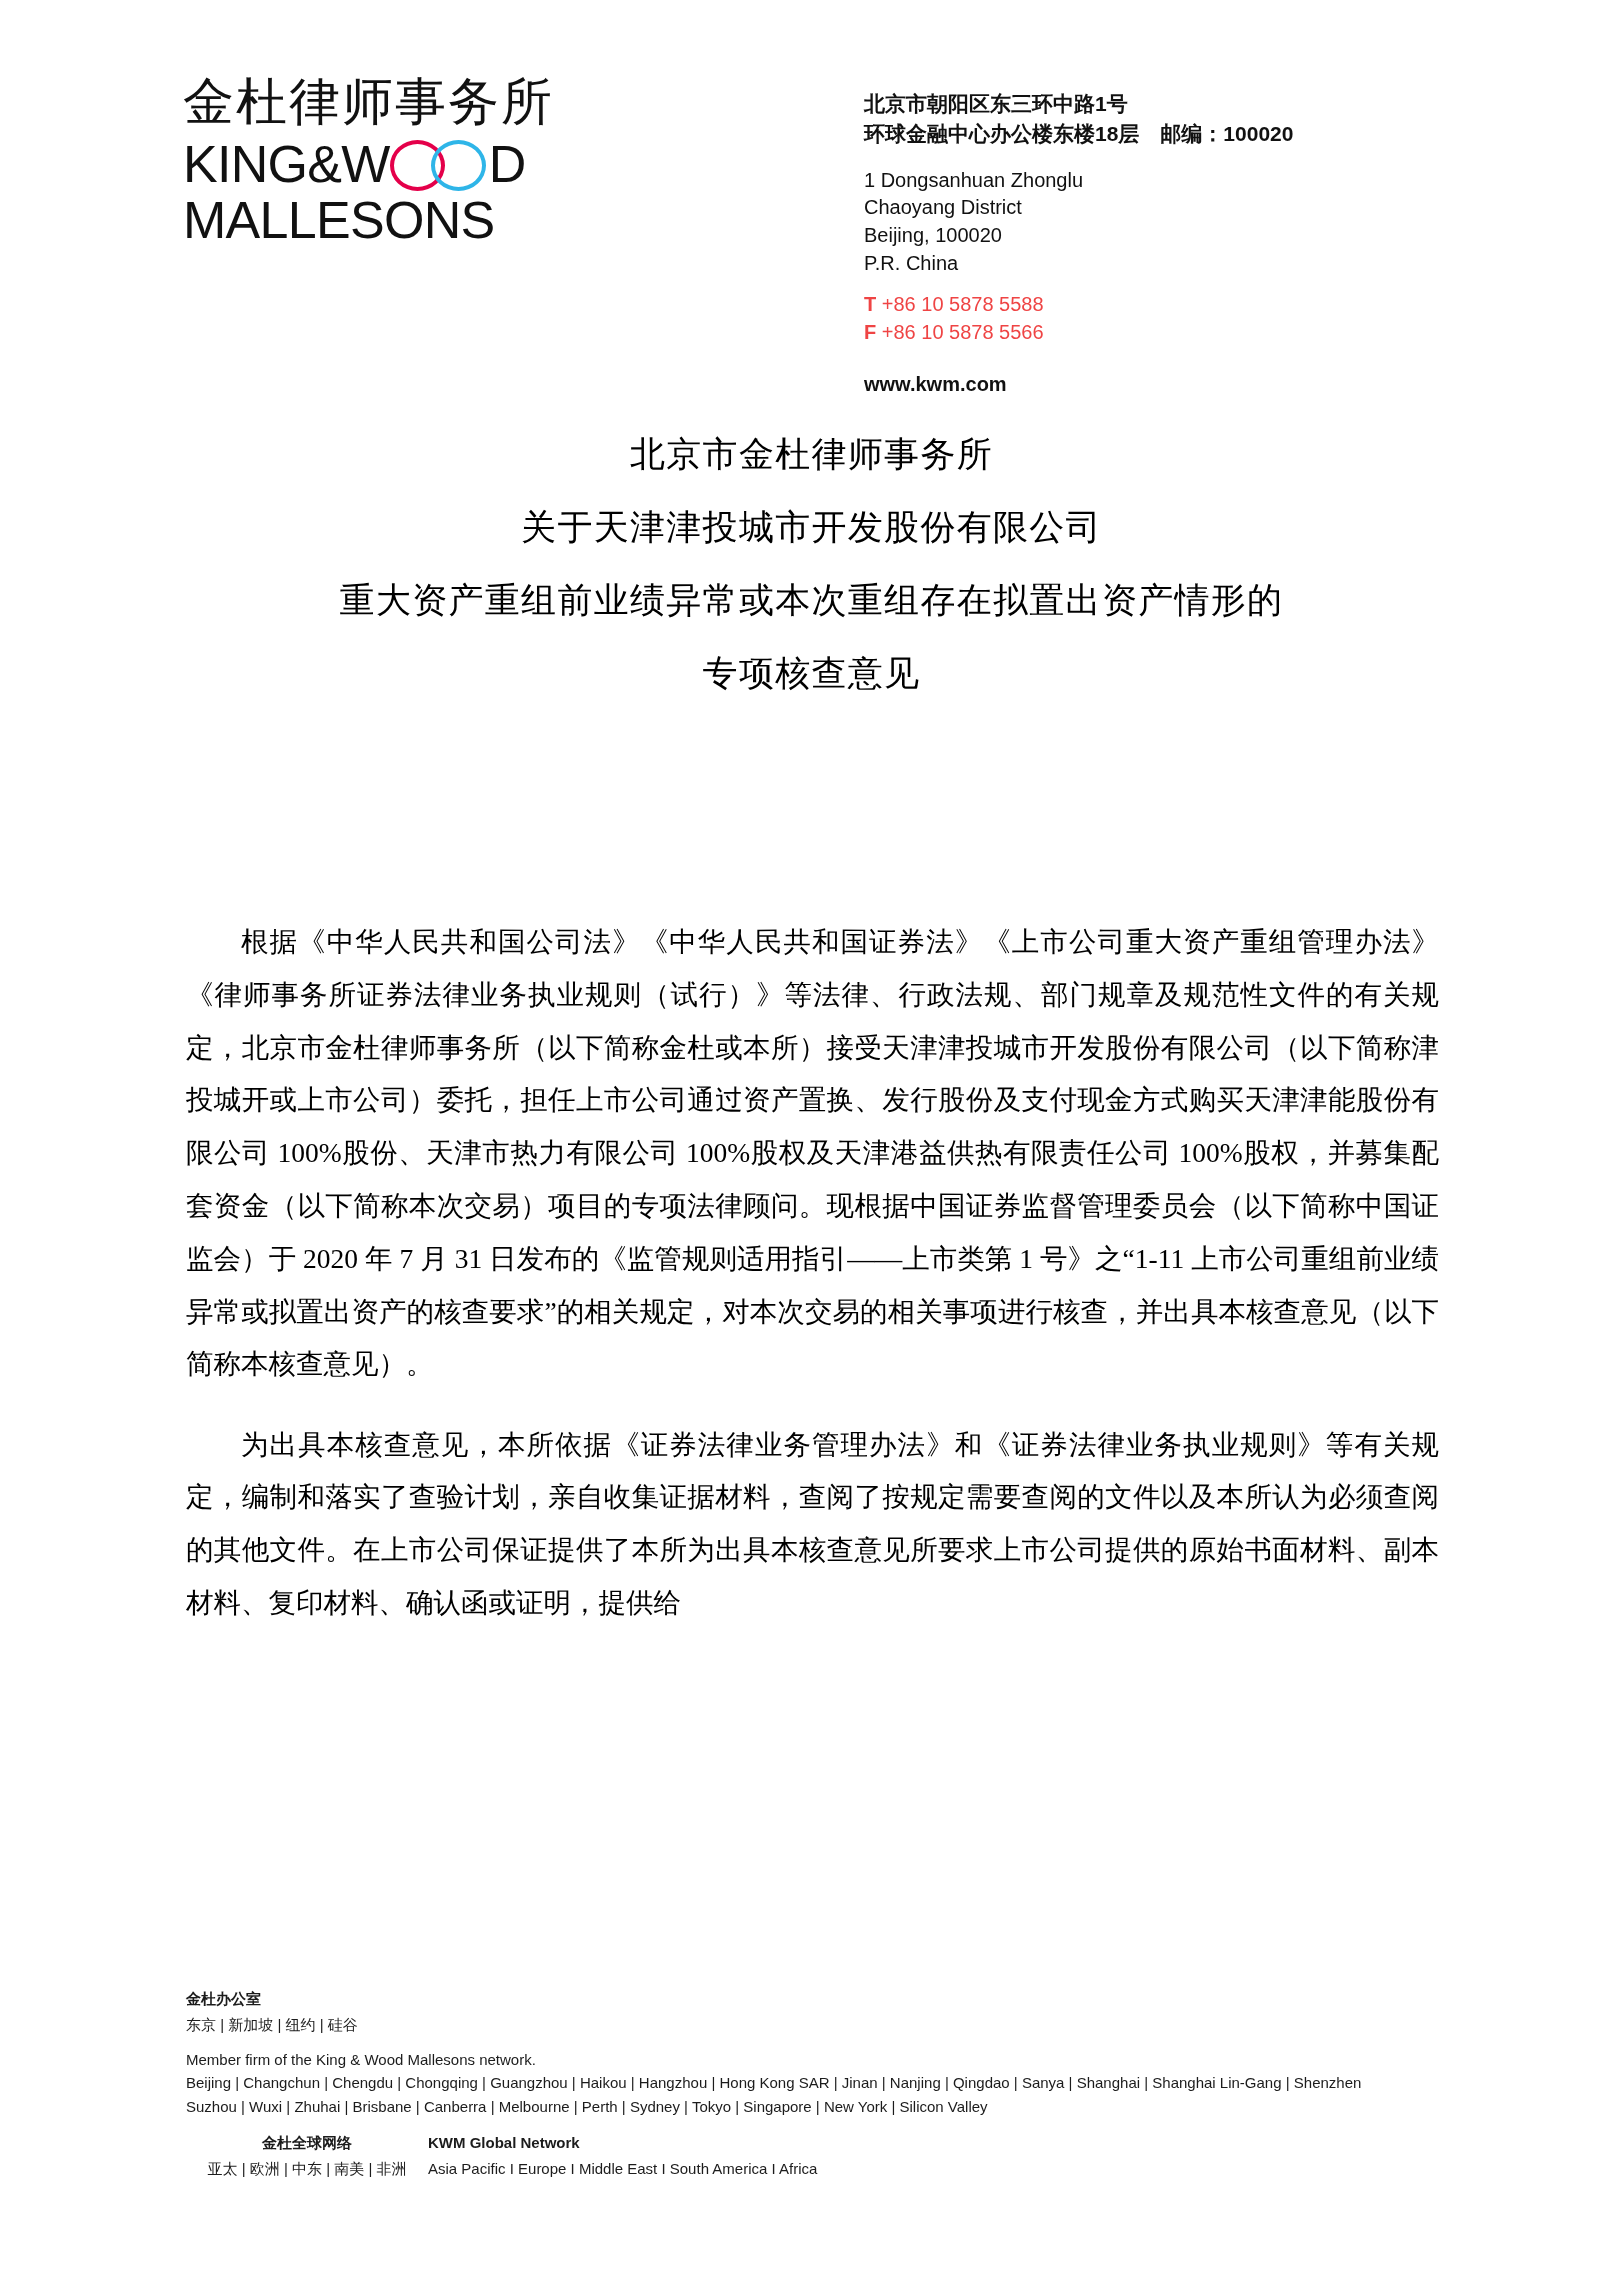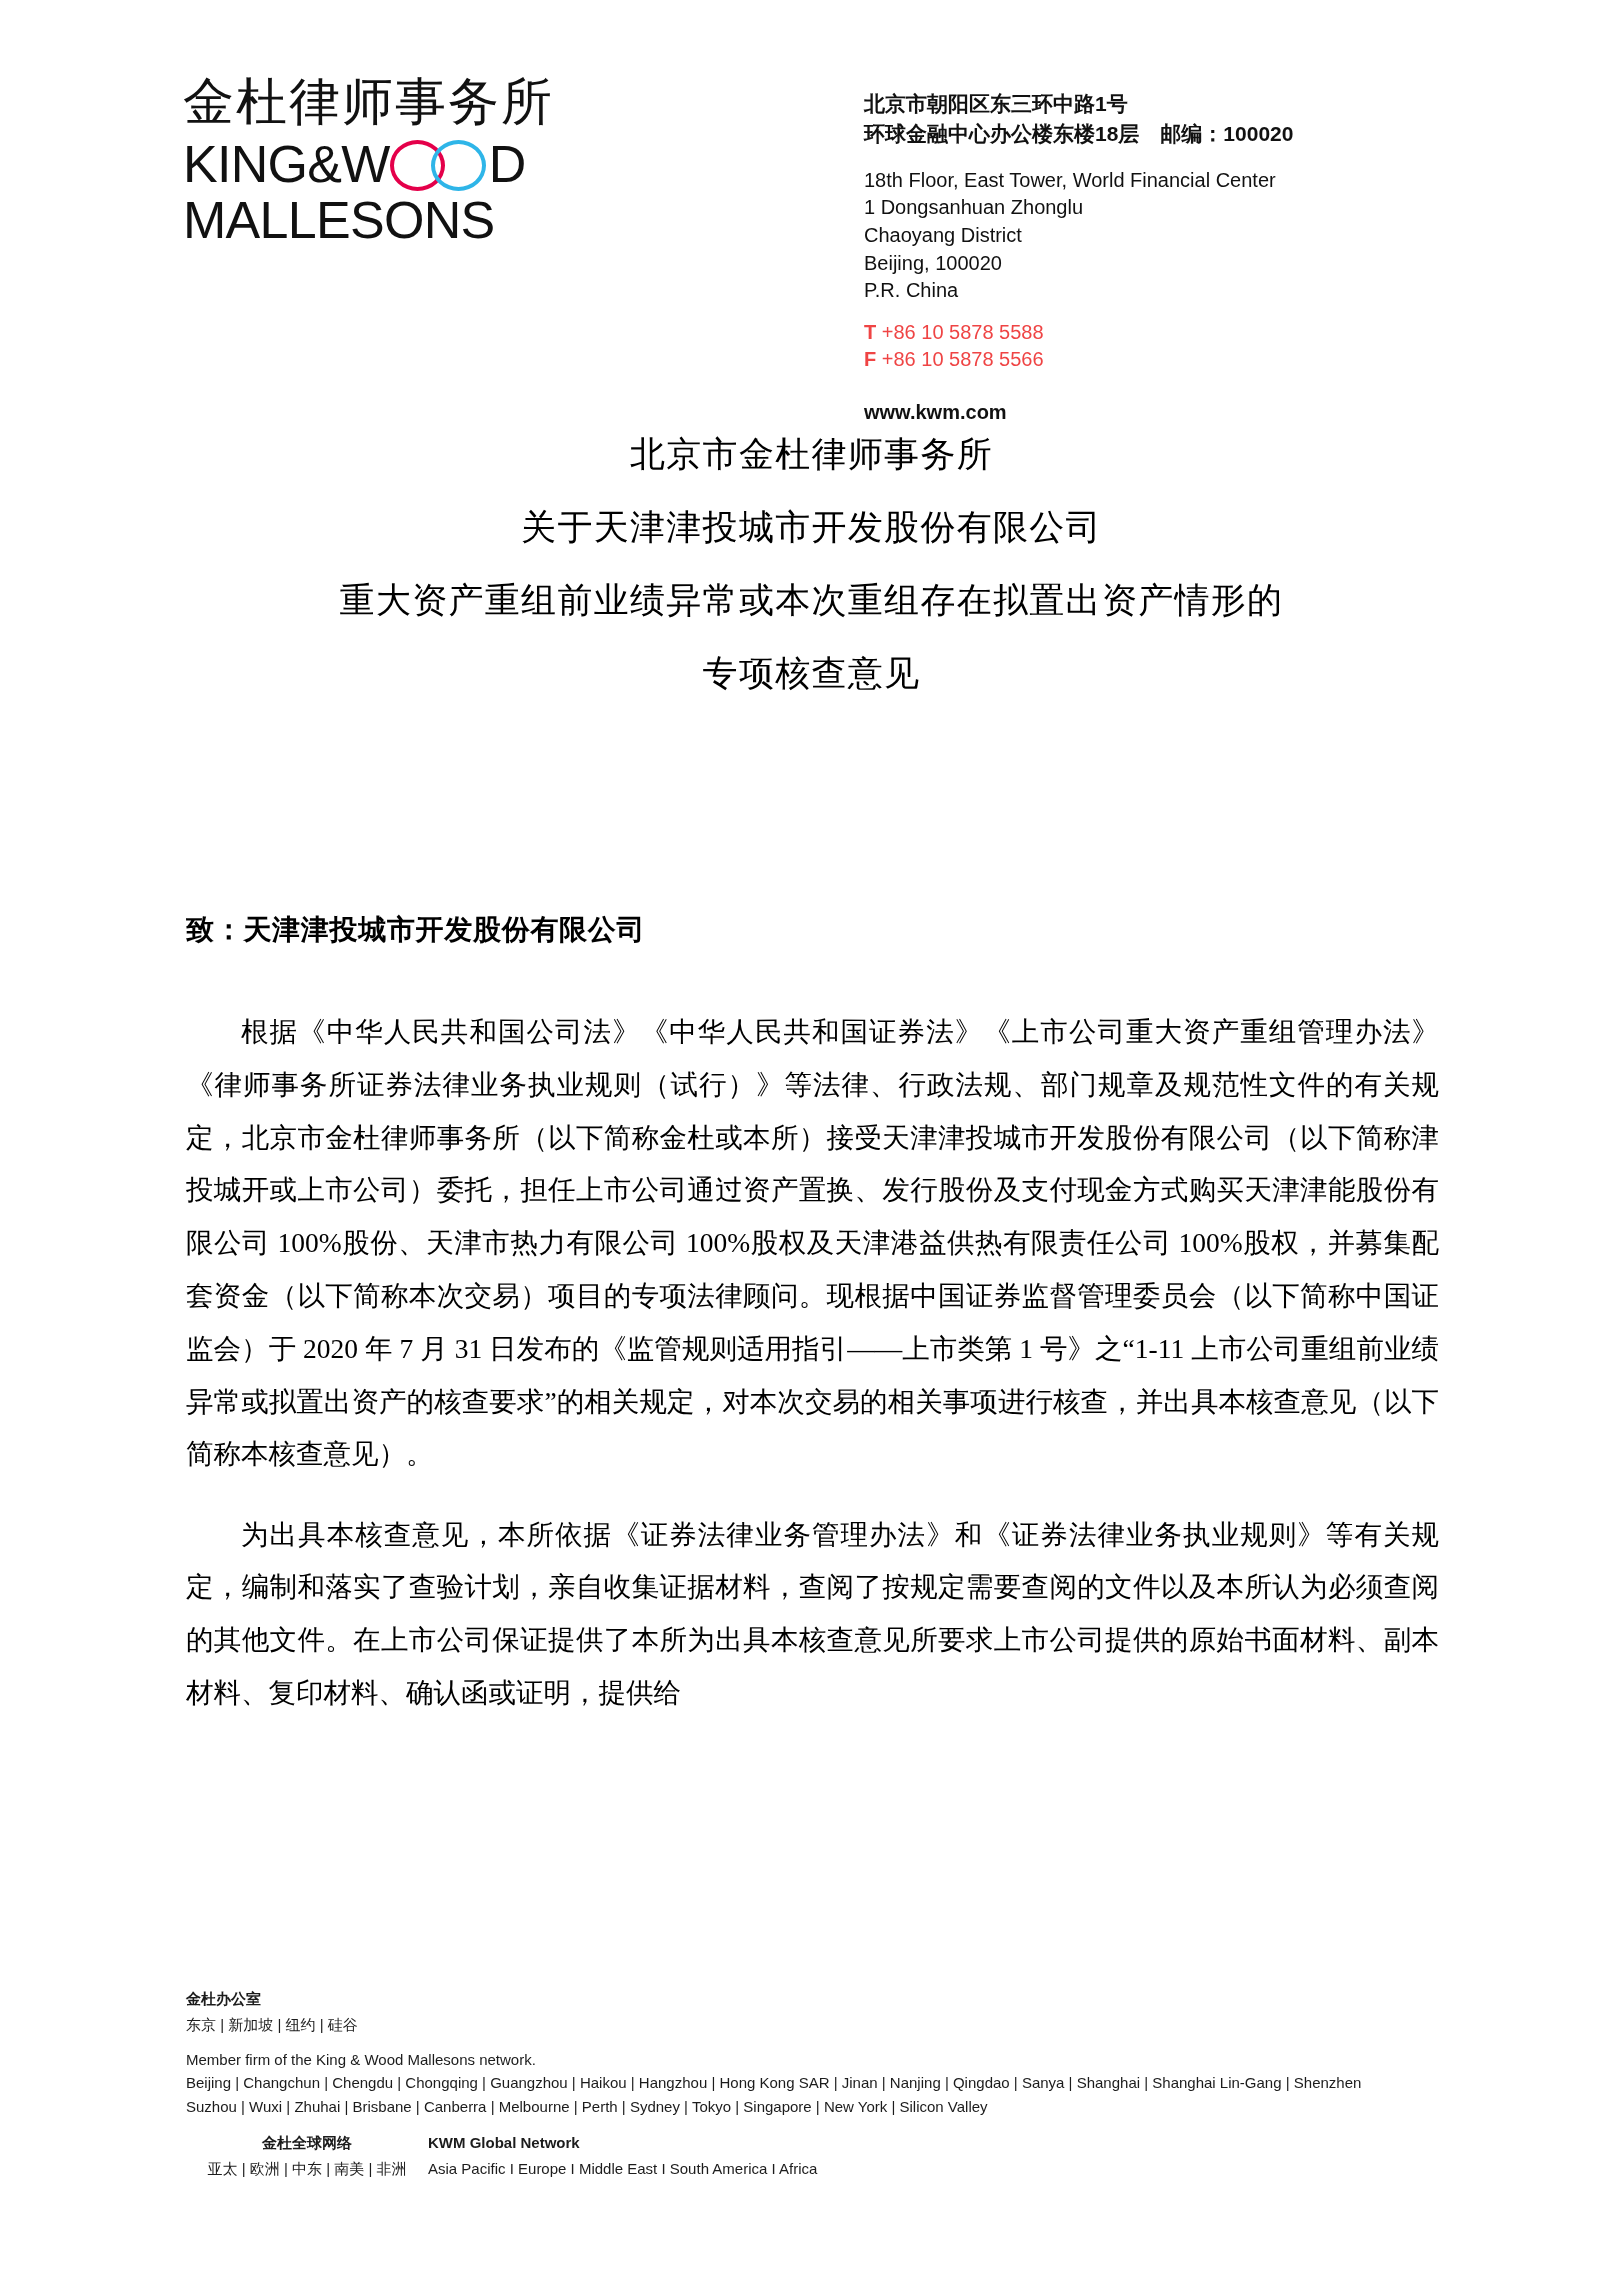--- a/index.html
+++ b/index.html
@@ -199,21 +199,20 @@
       </div>
     </div>
 
     <div class="address-block">
       <div class="addr-cn">
         <div>北京市朝阳区东三环中路1号</div>
         <div>环球金融中心办公楼东楼18层　邮编：100020</div>
       </div>
 
       <div class="addr-en">
-        <div>18th Floor, East Tower, World Financial Center</div>
         <div>1 Dongsanhuan Zhonglu</div>
         <div>Chaoyang District</div>
         <div>Beijing, 100020</div>
         <div>P.R. China</div>
       </div>
 
       <div class="addr-tel">
         <div>
           <b>T</b>
           <span>+86 10 5878 5588</span>
@@ -229,21 +228,20 @@
   </div>
 
   <div class="doc-title">
     <div class="tline">北京市金杜律师事务所</div>
     <div class="tline">关于天津津投城市开发股份有限公司</div>
     <div class="tline">重大资产重组前业绩异常或本次重组存在拟置出资产情形的</div>
     <div class="tline">专项核查意见</div>
   </div>
 
   <div class="body-wrap">
-    <div class="addressee">致：天津津投城市开发股份有限公司</div>
     <p class="para">根据《中华人民共和国公司法》《中华人民共和国证券法》《上市公司重大资产重组管理办法》《律师事务所证券法律业务执业规则（试行）》等法律、行政法规、部门规章及规范性文件的有关规定，北京市金杜律师事务所（以下简称金杜或本所）接受天津津投城市开发股份有限公司（以下简称津投城开或上市公司）委托，担任上市公司通过资产置换、发行股份及支付现金方式购买天津津能股份有限公司 100%股份、天津市热力有限公司 100%股权及天津港益供热有限责任公司 100%股权，并募集配套资金（以下简称本次交易）项目的专项法律顾问。现根据中国证券监督管理委员会（以下简称中国证监会）于 2020 年 7 月 31 日发布的《监管规则适用指引——上市类第 1 号》之“1-11 上市公司重组前业绩异常或拟置出资产的核查要求”的相关规定，对本次交易的相关事项进行核查，并出具本核查意见（以下简称本核查意见）。</p>
     <p class="para">为出具本核查意见，本所依据《证券法律业务管理办法》和《证券法律业务执业规则》等有关规定，编制和落实了查验计划，亲自收集证据材料，查阅了按规定需要查阅的文件以及本所认为必须查阅的其他文件。在上市公司保证提供了本所为出具本核查意见所要求上市公司提供的原始书面材料、副本材料、复印材料、确认函或证明，提供给</p>
   </div>
 
   <div class="footer">
     <div class="f-head">金杜办公室</div>
     <div class="f-line">东京 | 新加坡 | 纽约 | 硅谷</div>
 
     <div class="f-gap"></div>
 

